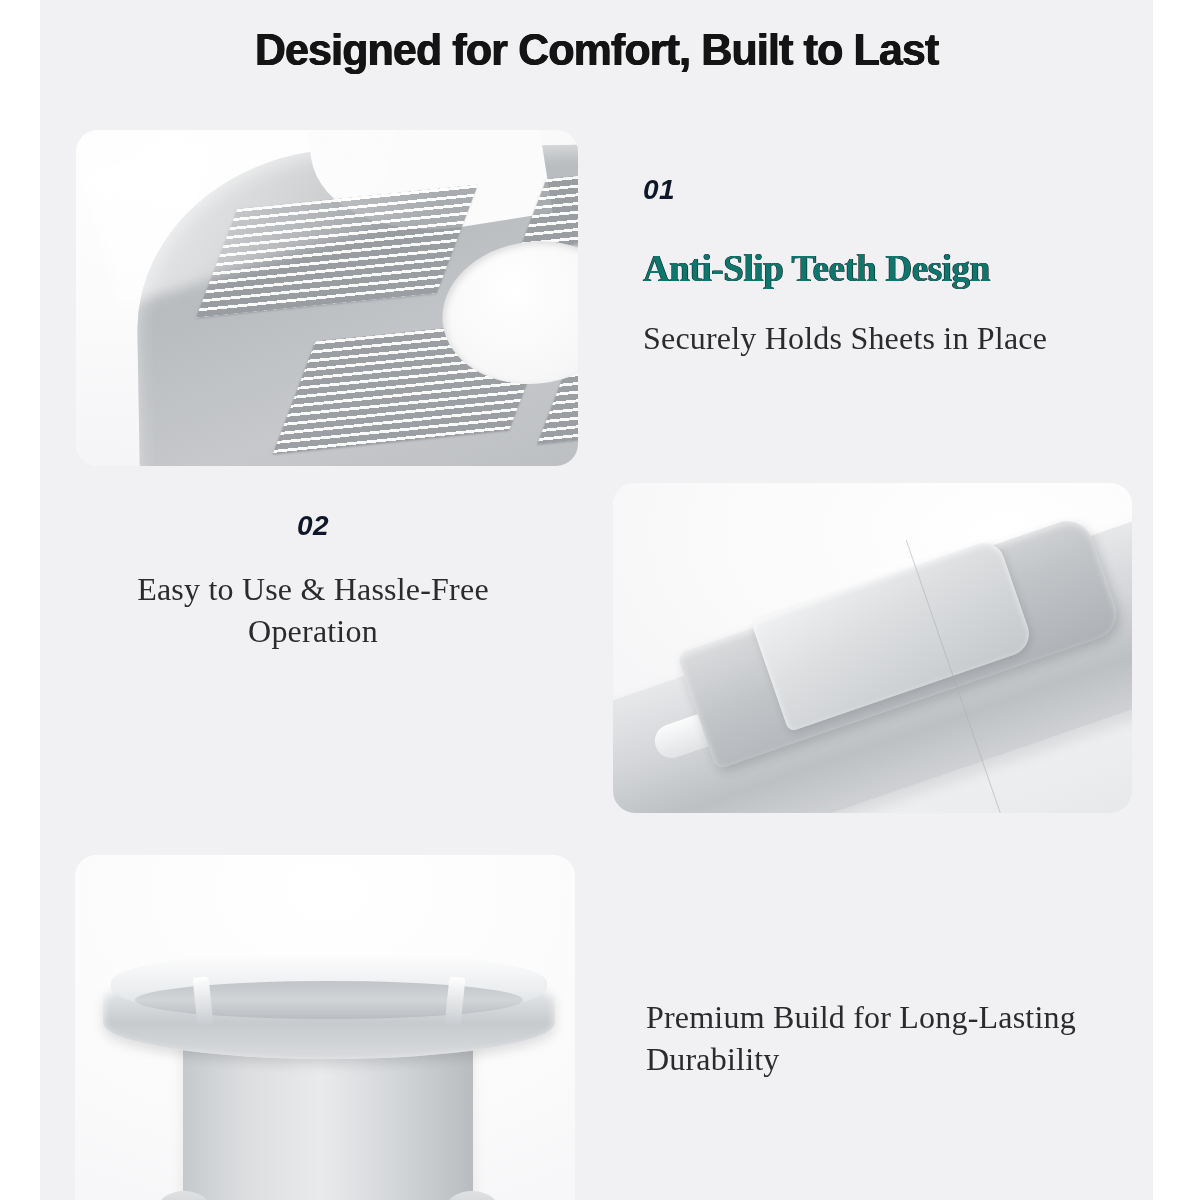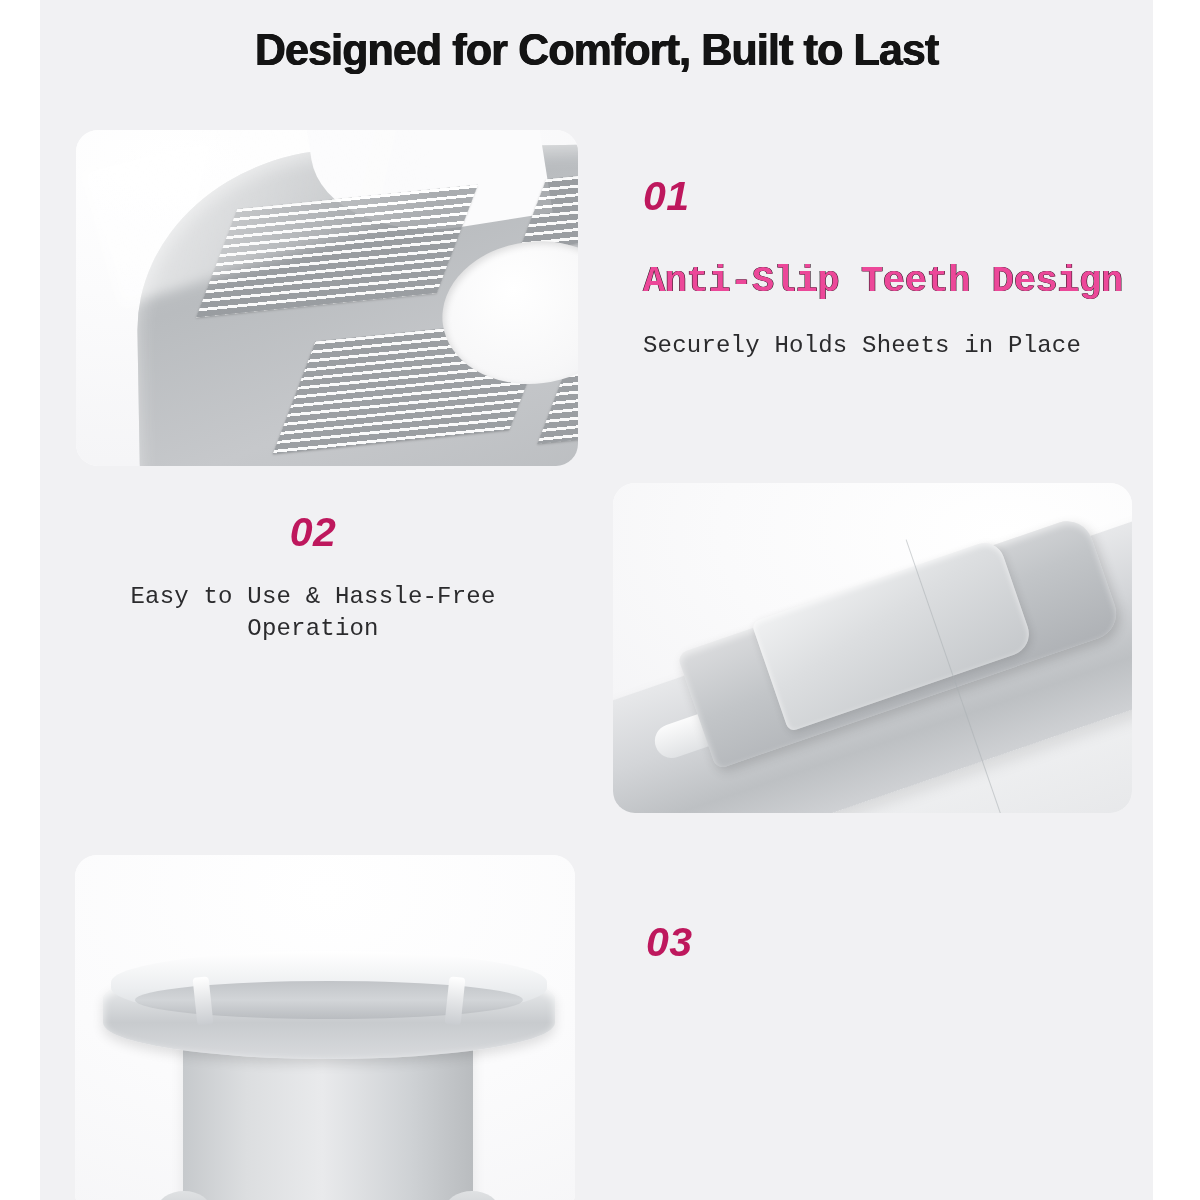--- a/index.html
+++ b/index.html
@@ -250,40 +250,40 @@
   
   .feature-text { position: absolute; }
   #text-1 { left: 643px; top: 176px; width: 500px; }
   #text-2 { left: 78px;  top: 512px; width: 470px; text-align: center; }
   #text-3 { left: 646px; top: 922px; width: 500px; }
 
   .f-num {
     font-family: "Liberation Sans", sans-serif;
     font-style: italic;
     font-weight: 600;
-    font-size: 41px;
+    font-size: 28px;
     line-height: 1;
     letter-spacing: 0.5px;
-    color: #be185d;
+    color: #0f172a;
   }
   .f-head {
     margin-top: 44px;
-    font-family: Liberation Mono, monospace;
+    font-family: Liberation Serif, serif;
     font-weight: 700;
     font-size: 37px;
     line-height: 1.12;
     letter-spacing: -0.4px;
-    color: #ec4899;
+    color: #0f766e;
     text-shadow: 0.5px 0 0 #131313, -0.5px 0 0 #131313;
   }
   .f-sub {
     margin-top: 28px;
-    font-family: Liberation Mono, monospace;
+    font-family: Liberation Serif, serif;
     font-weight: 300;
-    font-size: 24px;
+    font-size: 32px;
     line-height: 1.32;
     letter-spacing: 0.2px;
     color: #2b2b2d;
   }
   #text-2 .f-head { margin-top: 70px; }
   #text-2 .f-sub  { }
   #text-3 .f-sub  { margin-top: 74px; }
 </style>
 </head>
 <body>
@@ -341,16 +341,16 @@
       <div class="p3-foot-r"></div>
       <div class="p3-ring"></div>
       <div class="p3-ring-top"></div>
       <div class="p3-groove"></div>
       <div class="p3-tab-l"></div>
       <div class="p3-tab-r"></div>
     </div>
   </div>
 
   <div class="feature-text" id="text-3">
-    <div class="f-num">03</div>
-
+
+    <div class="f-sub">Premium Build for Long-Lasting Durability</div>
   </div>
 </div>
 
 </body></html>

